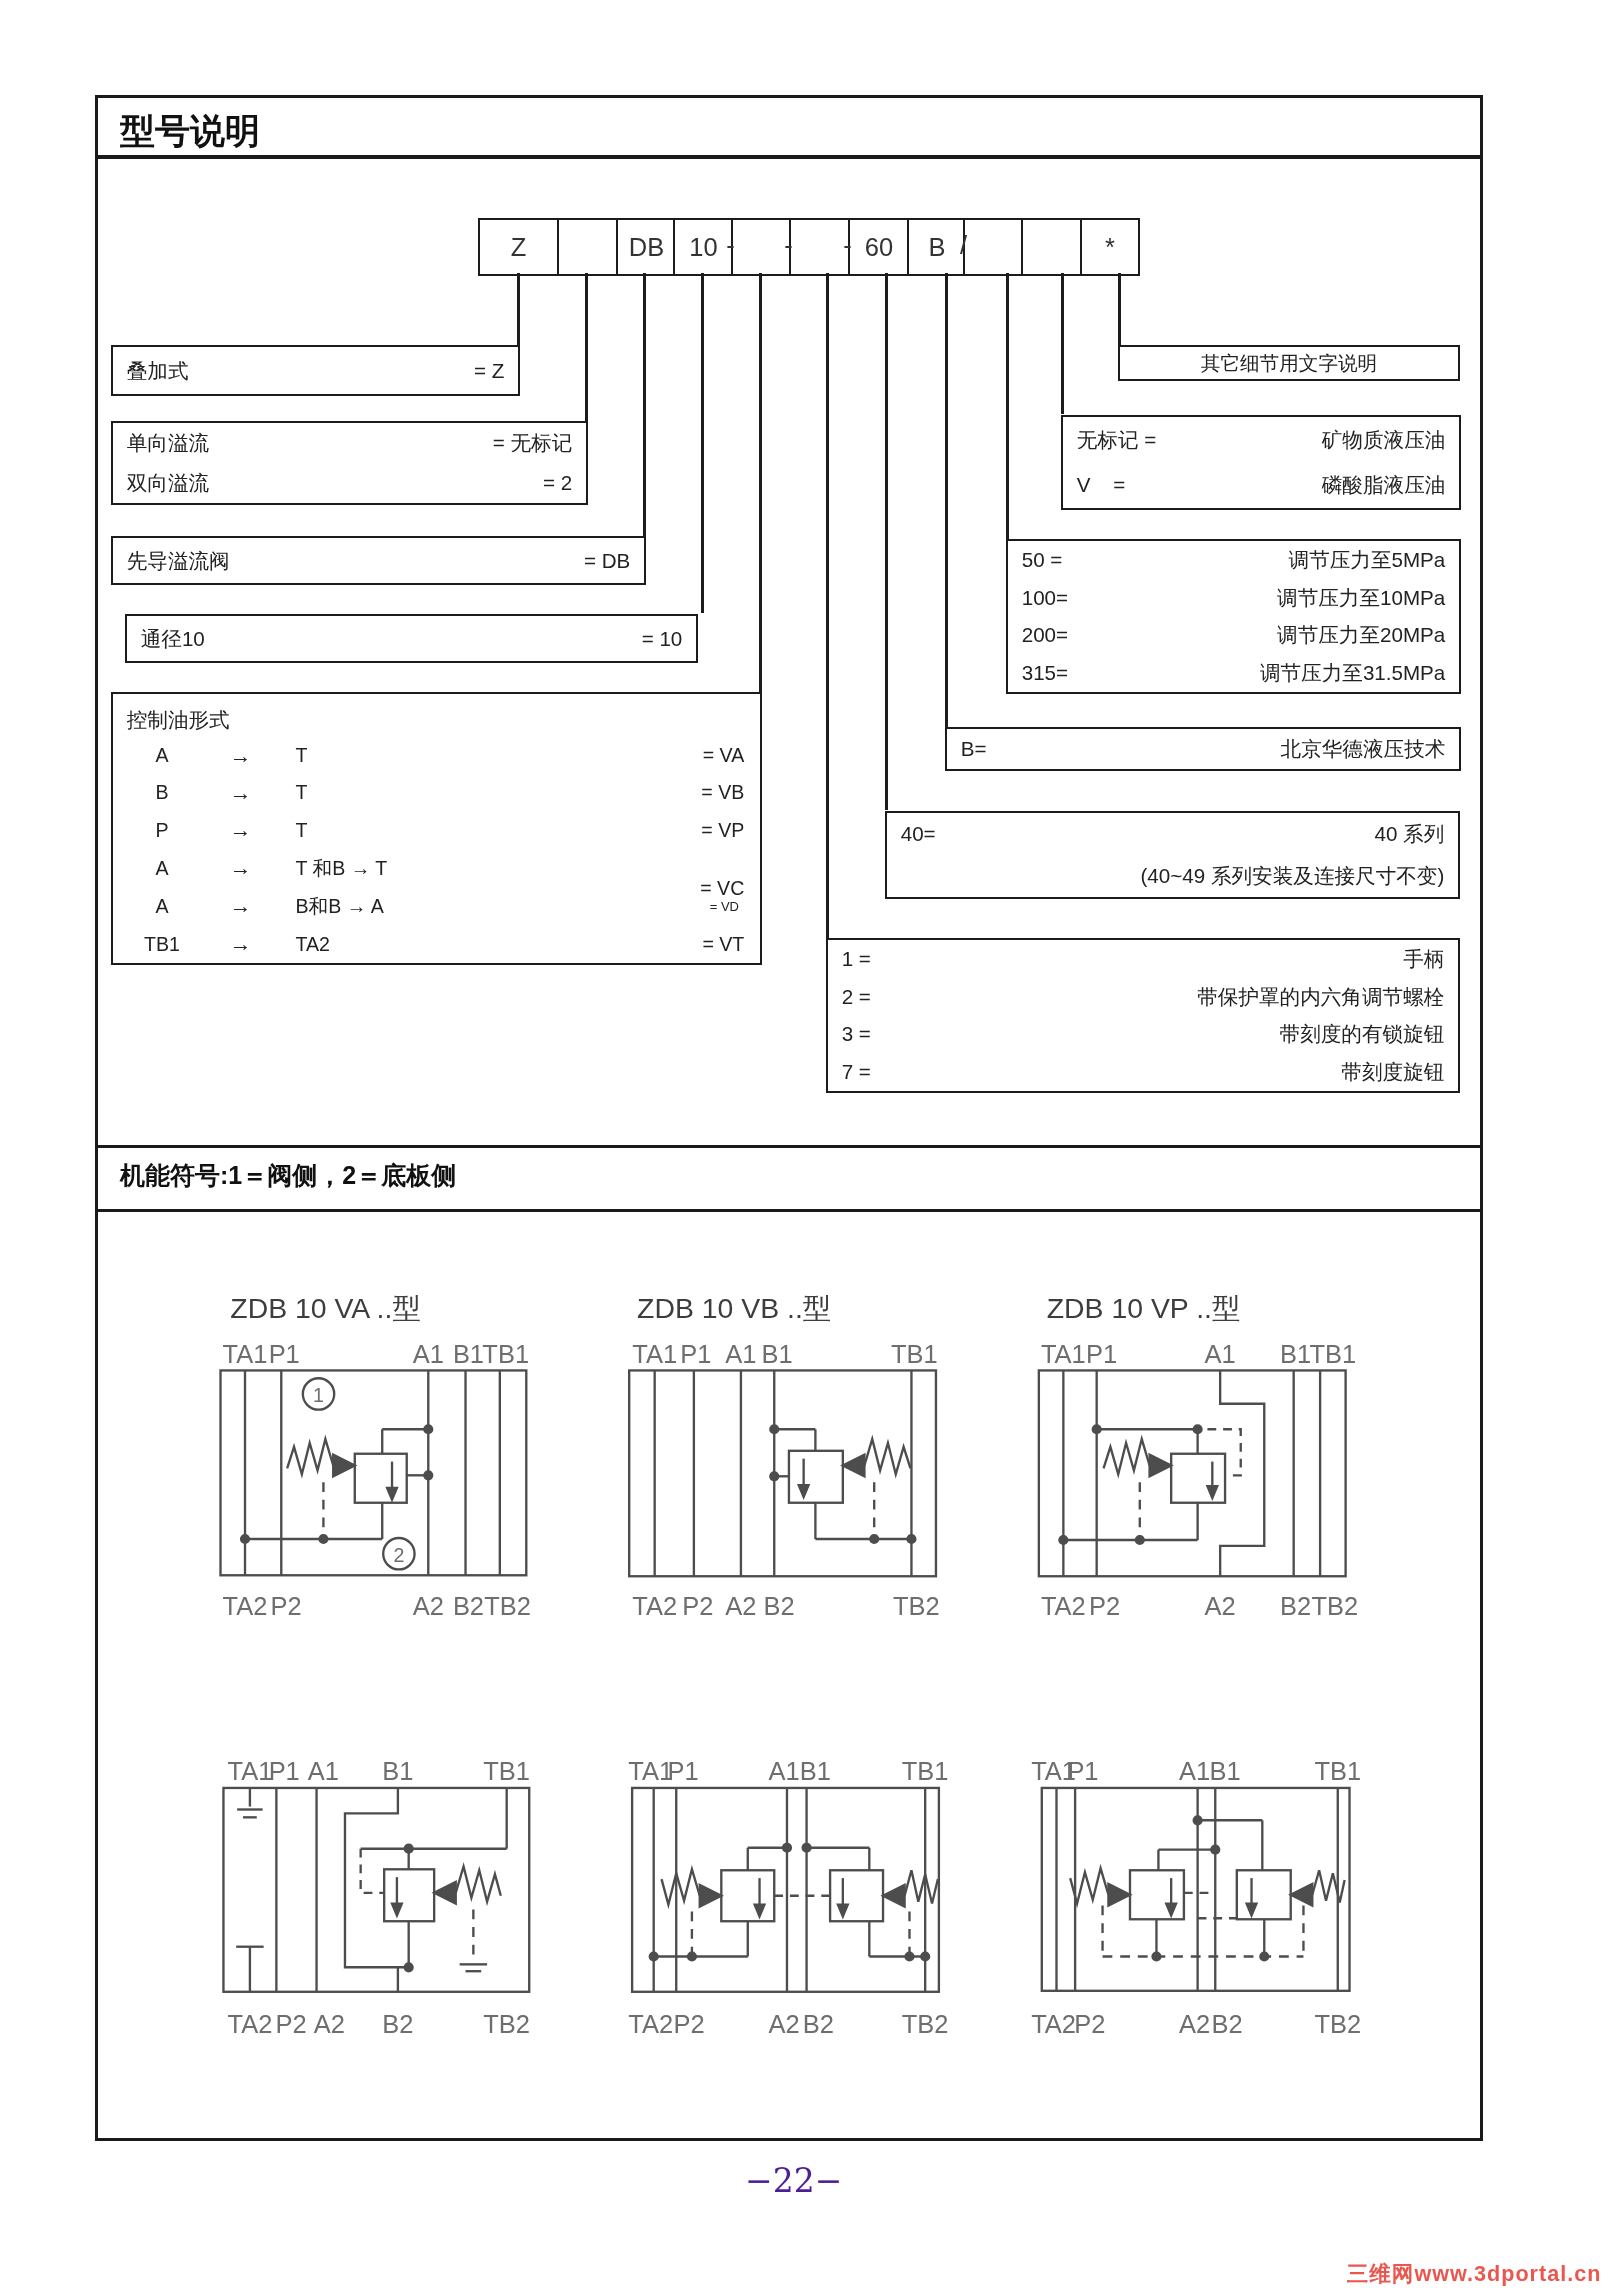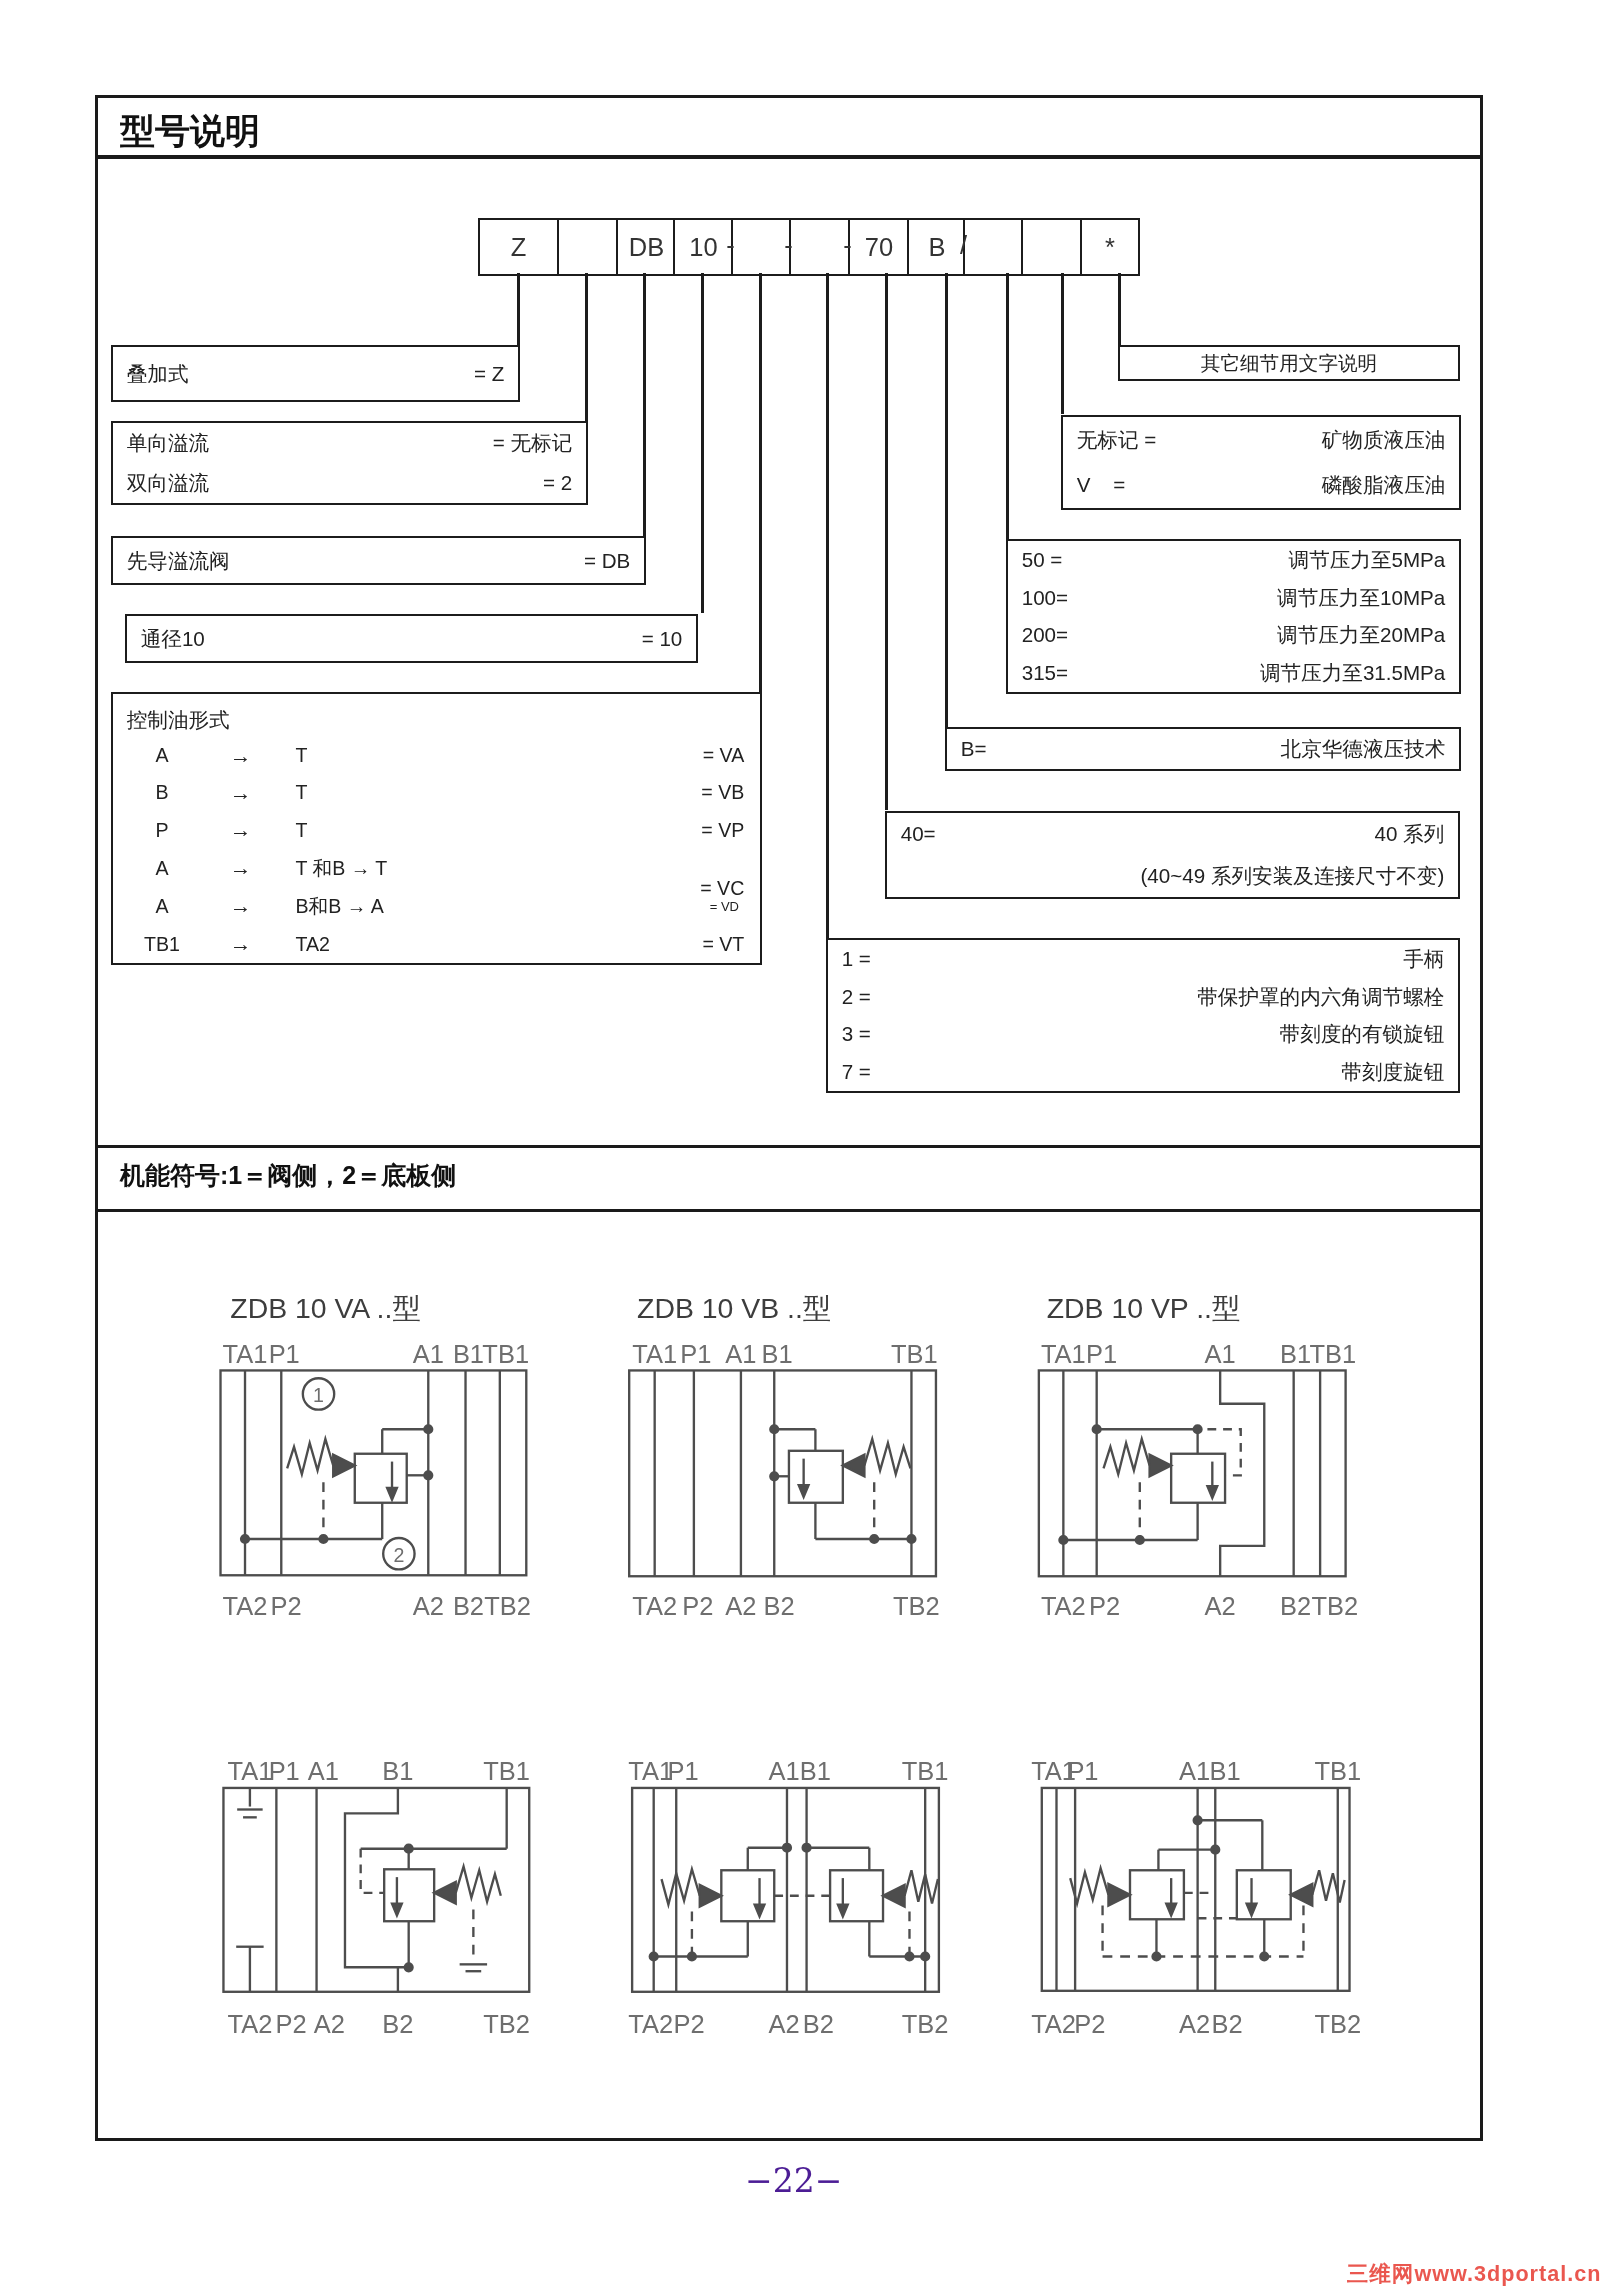--- a/index.html
+++ b/index.html
@@ -38,21 +38,21 @@
   <div class="cell" style="left:673px;top:218px;width:61px;height:58px;">
       <span>10</span>
     </div>
   <div class="cell" style="left:731px;top:218px;width:61px;height:58px;">
       <span></span>
     </div>
   <div class="cell" style="left:789px;top:218px;width:62px;height:58px;">
       <span></span>
     </div>
   <div class="cell" style="left:848px;top:218px;width:62px;height:58px;">
-      <span>70</span>
+      <span>60</span>
     </div>
   <div class="cell" style="left:907px;top:218px;width:60px;height:58px;">
       <span>B</span>
     </div>
   <div class="cell" style="left:963px;top:218px;width:61px;height:58px;">
       <span></span>
     </div>
   <div class="cell" style="left:1021px;top:218px;width:62px;height:58px;">
       <span></span>
     </div>
@@ -71,21 +71,21 @@
   <div class="vline" style="left:701px;top:273px;height:340px;"></div>
   <div class="vline" style="left:759px;top:273px;height:419px;"></div>
 
   <div class="vline" style="left:826px;top:273px;height:665px;"></div>
   <div class="vline" style="left:885px;top:273px;height:537px;"></div>
   <div class="vline" style="left:945px;top:273px;height:454px;"></div>
   <div class="vline" style="left:1006px;top:273px;height:266px;"></div>
   <div class="vline" style="left:1061px;top:273px;height:141px;"></div>
   <div class="vline" style="left:1118px;top:273px;height:72px;"></div>
 
-  <div class="lblbox rowline" style="left:111px;top:345px;width:409px;height:57px;">
+  <div class="lblbox rowline" style="left:111px;top:345px;width:409px;height:51px;">
     <span>叠加式</span>
     <span>= Z</span>
   </div>
   <div class="lblbox roweq" style="left:111px;top:421px;width:477px;height:84px;">
     <div class="rowline">
       <span>单向溢流</span>
       <span>= 无标记</span>
     </div>
     <div class="rowline">
       <span>双向溢流</span>

